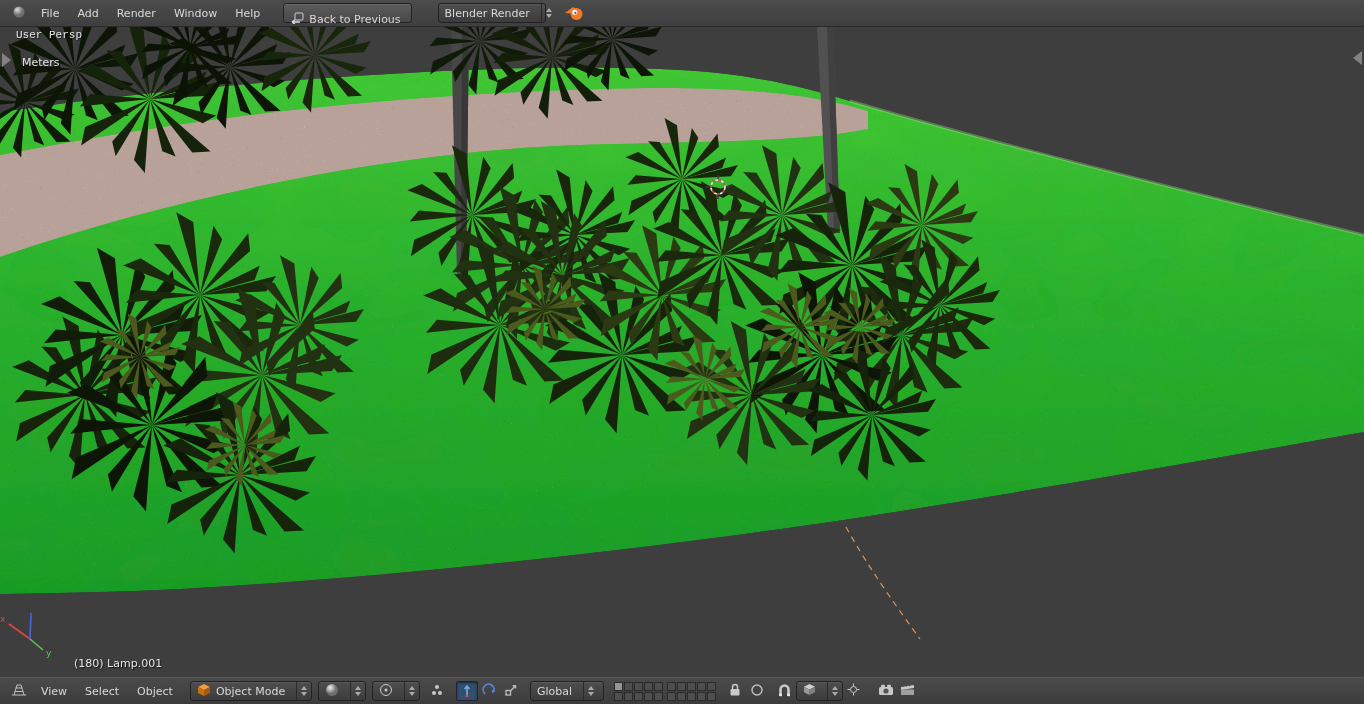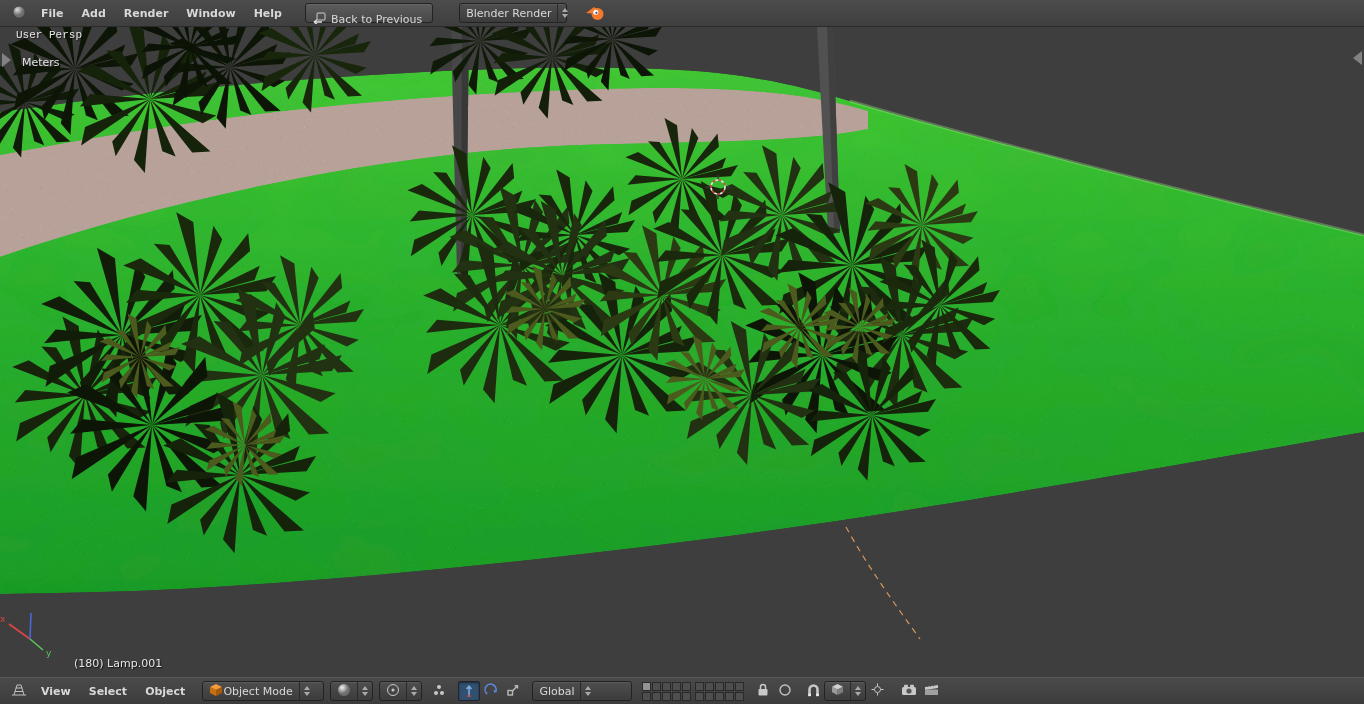--- a/index.html
+++ b/index.html
@@ -3,27 +3,27 @@
 <meta charset="utf-8">
 <style>
   *{margin:0;padding:0;box-sizing:border-box;}
   html,body{width:1364px;height:704px;background:#3e3e3e;overflow:hidden;
     font-family:"DejaVu Sans","Liberation Sans",sans-serif;font-size:11px;color:var(--header-text,#d8d8d8);
     user-select:none;}
   .bar{position:absolute;left:0;width:1364px;height:27px;display:flex;align-items:center;
     background:linear-gradient(#4c4c4c,#3f3f3f);}
   .topbar{top:0;border-bottom:1px solid #2a2a2a;}
   .bottombar{top:677px;border-top:1px solid #5a5a5a;background:linear-gradient(#4a4a4a,#3c3c3c);}
-  .menu{padding:0 9px;white-space:nowrap;cursor:default;font-weight:bold;}
+  .menu{padding:0 9px;white-space:nowrap;cursor:default;}
   .editor-btn{width:26px;height:20px;margin-left:6px;display:flex;align-items:center;justify-content:center;
     border-radius:3px;}
   .btn,.dropdown{display:flex;align-items:center;height:20px;border:1px solid #222;border-radius:3px;
     background:linear-gradient(#4e4e4e,#3c3c3c);box-shadow:inset 0 1px 0 rgba(255,255,255,.07);white-space:nowrap;}
   .btn{gap:5px;padding:12px 10px 0 6px;background:linear-gradient(#5d5d5d,#474747);}
-  .dropdown{padding-left:6px;}
+  .dropdown{padding-left:6px;gap:5px;}
   .steppers{margin-left:6px;align-self:stretch;display:flex;flex-direction:column;justify-content:center;
     gap:2px;padding:0 4px;border-left:1px solid #2a2a2a;}
   .tri-up{width:0;height:0;border-left:3px solid transparent;border-right:3px solid transparent;border-bottom:4px solid #aaa;}
   .tri-down{width:0;height:0;border-left:3px solid transparent;border-right:3px solid transparent;border-top:4px solid #aaa;}
   .stats{margin-left:8px;color:#cbcbcb;white-space:nowrap;}
   .logo{margin-left:18px;display:flex;align-items:center;}
   .icon-btn{width:22px;height:20px;display:flex;align-items:center;justify-content:center;border-radius:2px;}
   .icon-btn.pressed{background:#31506e;box-shadow:inset 0 1px 2px rgba(0,0,0,.5);border:1px solid #223;}
   .seg{display:flex;}
   .layers{display:flex;gap:4px;margin-left:10px;}
@@ -346,21 +346,21 @@
     <div class="icon-btn">
       <span>
         <svg width="14" height="14">
             <rect x="2" y="7.5" width="4.5" height="4.5" fill="none" stroke="#b8b8b8" stroke-width="1.4"></rect>
             <path d="M6 8.5 L11.5 2.8 M8.6 2.8 L11.5 2.8 L11.5 5.6" stroke="#b8b8b8" stroke-width="1.4" fill="none"></path>
           </svg>
       </span>
     </div>
   </div>
 
-  <div class="dropdown ml8" style="width:100px;">
+  <div class="dropdown ml8" style="width:74px;">
     <span>Global</span>
     <span class="steppers">
         <span class="tri-up"></span>
         <span class="tri-down"></span>
       </span>
   </div>
 
   <div class="layers">
     <div class="layer-group">
       <div class="layer-cell active"></div>

